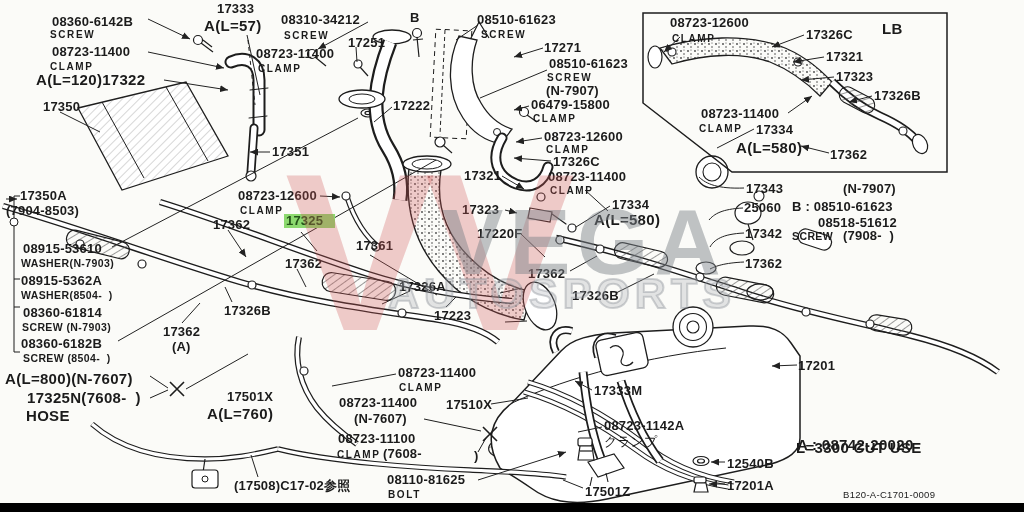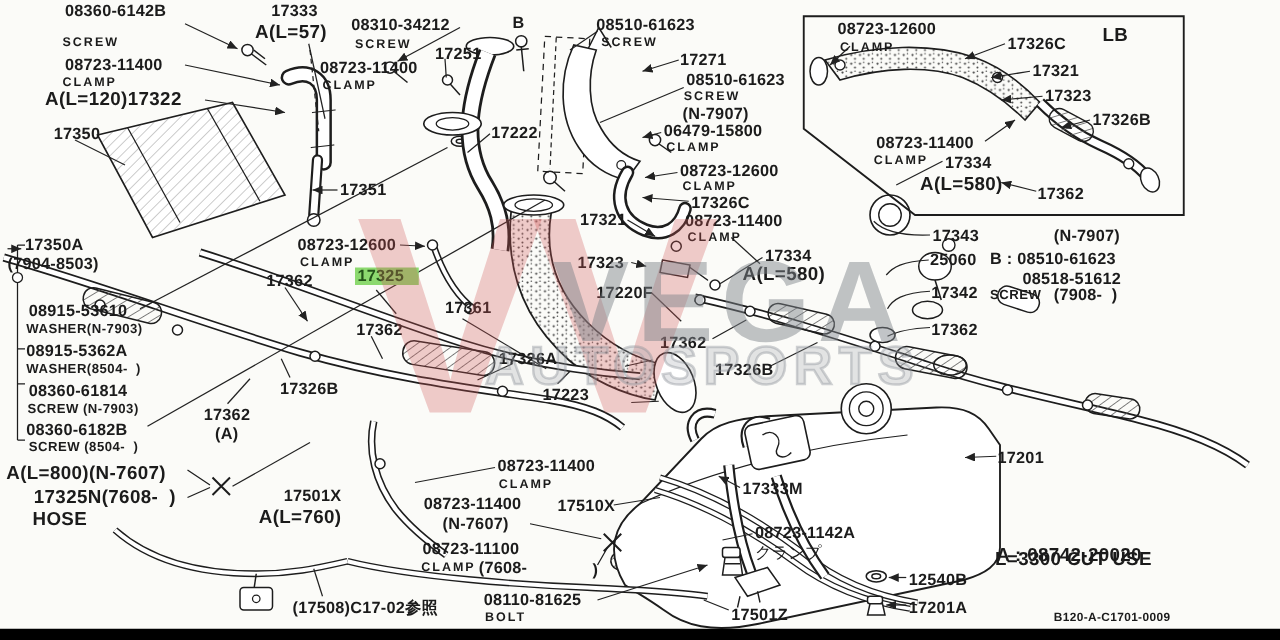--- a/index.html
+++ b/index.html
@@ -4,21 +4,21 @@
 <style>
   html,body{margin:0;padding:0;background:#e9e9e9}
   .stage{position:relative;width:1024px;height:512px;background:#fbfbf8;overflow:hidden;
          font-family:"Liberation Sans",sans-serif}
   .art{position:absolute;left:0;top:0;z-index:1}
   .lbl{position:absolute;white-space:pre;color:#1b1b1b;z-index:3;line-height:1.1}
   .pn{font-size:13px;font-weight:700;letter-spacing:.2px}
   .sm{font-size:10px;font-weight:700;letter-spacing:1.6px}
   .sm2{font-size:10.5px;font-weight:700;letter-spacing:.4px}
   .md{font-size:15px;font-weight:700;letter-spacing:.3px}
-  .tiny{font-size:9.5px;font-weight:700;letter-spacing:.3px}
+  .tiny{font-size:9.5px;font-weight:400;letter-spacing:.3px}
   .jp{font-size:13px;font-weight:400}
   .hl{background:#8cd96f;color:#235319;padding:0 12px 0 2px}
   .wm{position:absolute;z-index:4;pointer-events:none;font-weight:700;line-height:1}
   .wm-mark{font-size:225px;color:rgba(208,88,88,.30)}
   .wm-brand{font-size:92px;color:rgba(125,131,138,.48);letter-spacing:6px}
   .wm-sub{font-size:43px;letter-spacing:5px;color:rgba(150,156,162,.25);
           -webkit-text-stroke:2px rgba(140,146,152,.4)}
   .bar{position:absolute;left:0;top:503px;width:1024px;height:9px;background:#000;z-index:5}
 </style>
 </head>
@@ -290,21 +290,21 @@
       <line x1="248" y1="40" x2="255" y2="105" stroke-dasharray="4,3"></line>
       <line x1="445" y1="30" x2="440" y2="135" stroke-dasharray="4,3"></line>
     </g>
   </svg>
 
   <div class="wm wm-mark" style="left:285px;top:140px">V</div>
   <div class="wm wm-mark" style="left:425px;top:140px">V</div>
   <div class="wm wm-brand" style="left:442px;top:196px">VEGA</div>
   <div class="wm wm-sub" style="left:388px;top:272px">AUTOSPORTS</div>
 
-  <div class="lbl pn" style="left:52px;top:2px">08360-6142B</div>
+  <div class="lbl pn" style="left:52px;top:15px">08360-6142B</div>
   <div class="lbl sm" style="left:50px;top:29px">SCREW</div>
   <div class="lbl pn" style="left:52px;top:45px">08723-11400</div>
   <div class="lbl sm" style="left:50px;top:61px">CLAMP</div>
   <div class="lbl md" style="left:36px;top:72px">A(L=120)17322</div>
   <div class="lbl pn" style="left:43px;top:100px">17350</div>
   <div class="lbl pn" style="left:217px;top:2px">17333</div>
   <div class="lbl md" style="left:204px;top:18px">A(L=57)</div>
   <div class="lbl pn" style="left:281px;top:13px">08310-34212</div>
   <div class="lbl sm" style="left:284px;top:30px">SCREW</div>
   <div class="lbl pn" style="left:256px;top:47px">08723-11400</div>

